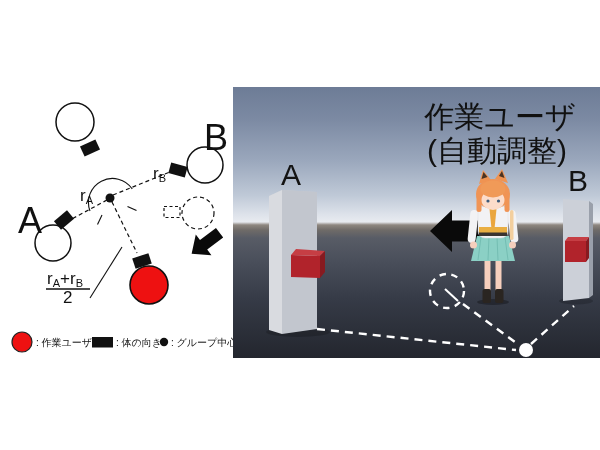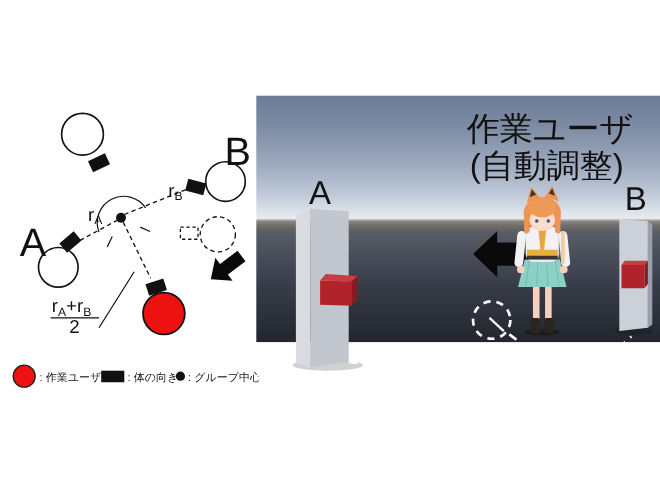--- a/index.html
+++ b/index.html
@@ -1,19 +1,19 @@
 <!DOCTYPE html>
 <html><head>
 <meta charset="utf-8">
 <style>
   html,body{margin:0;padding:0;background:#ffffff;}
   .canvas{position:relative;width:600px;height:450px;background:#ffffff;overflow:hidden;
           font-family:"Liberation Sans", sans-serif;}
   .left-diagram{position:absolute;left:0;top:85px;width:235px;height:275px;}
-  .scene{position:absolute;left:233px;top:87px;width:367px;height:224px;
+  .scene{position:absolute;left:233px;top:87px;width:367px;height:271px;
     background:linear-gradient(180deg,
       #6d7c96 0%, #7c8aa3 12%, #9aa7bc 27%, #bfc9d7 40%, #dde2ea 47%,
       #e8ebf0 49.8%, #8e8780 50.9%, #6f6b68 52.8%, #585c66 55.7%,
       #4a4f5b 64%, #363b47 78%, #23262e 100%);}
   .scene svg{position:absolute;left:0;top:0;}
   text{font-family:"Liberation Sans", sans-serif;}
   .big-label{font-size:36px;font-weight:300;fill:#111;}
   .scene-label{font-size:30px;font-weight:400;fill:#131313;}
   .title-jp{font-size:30px;font-weight:400;fill:#111;}
   .math{font-size:17px;fill:#111;}

